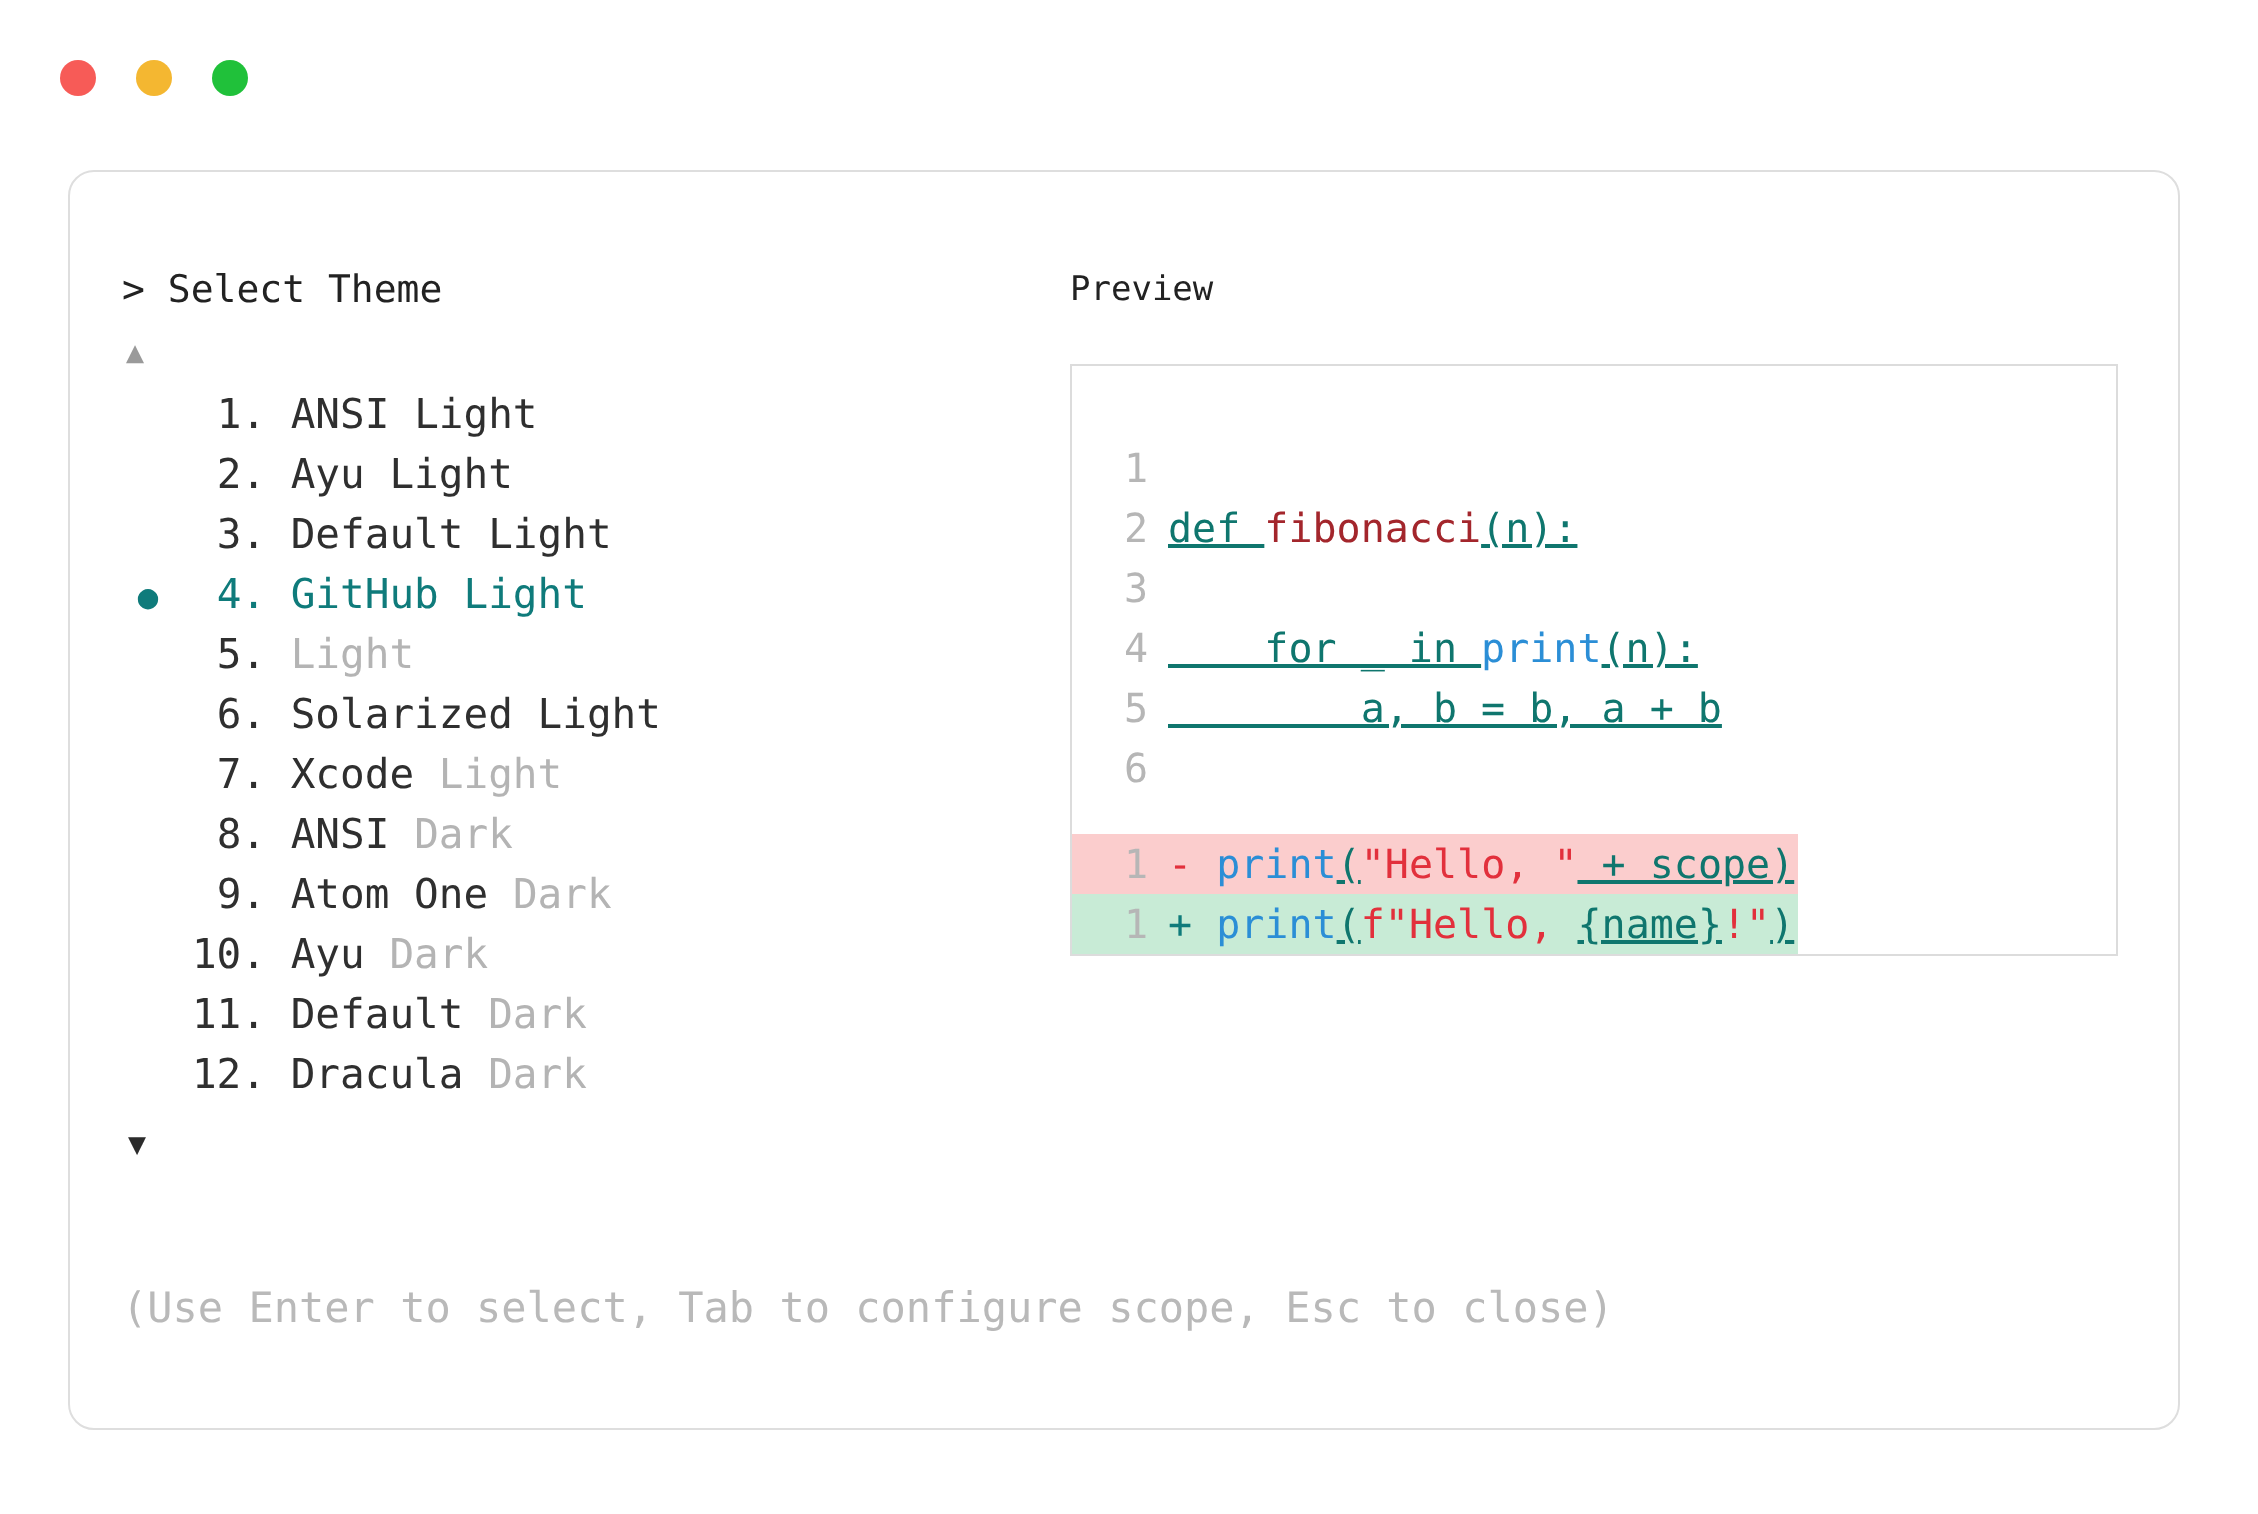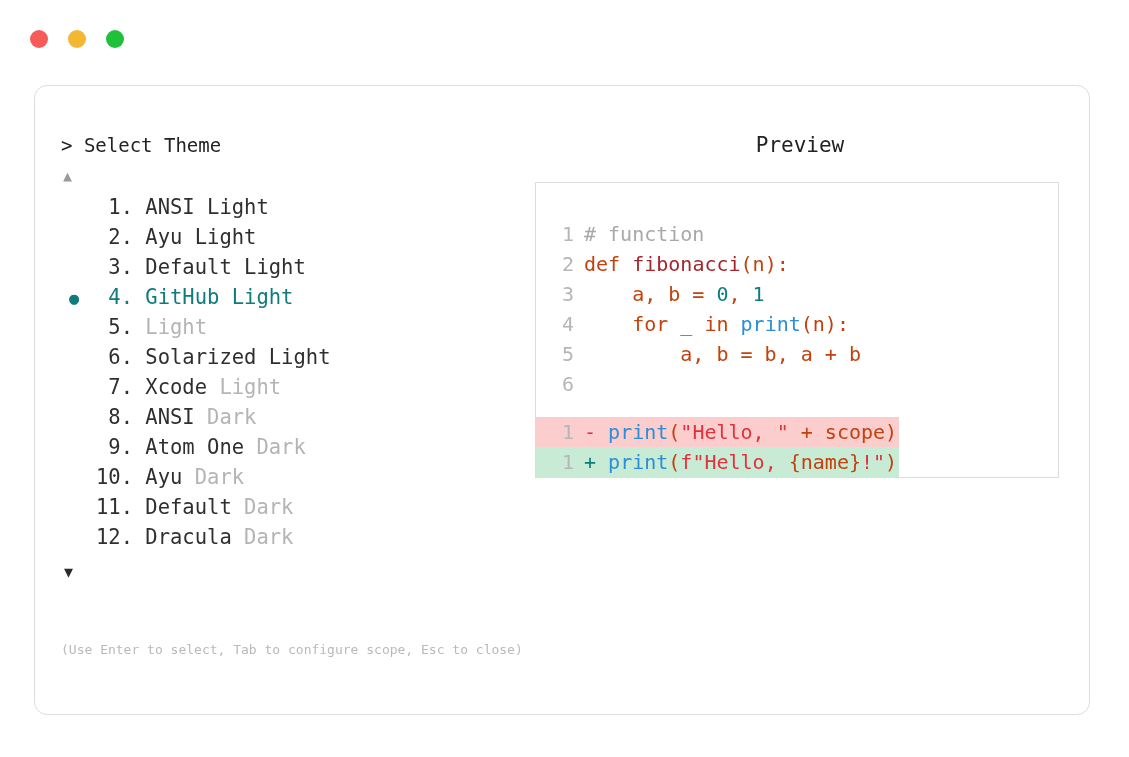--- a/index.html
+++ b/index.html
@@ -107,39 +107,38 @@
     font-size: 15px;
     height: 24px;
     line-height: 24px;
     padding-left: 3px;
     margin-top: 8px;
   }
   #footer-hint {
     position: absolute;
     left: 26px;
     top: 556px;
-    font-size: 13px;
+    font-size: 21px;
     color: #b9b9b9;
     white-space: pre;
   }
 
   
   #preview-pane {
     position: absolute;
     left: 500px;
     top: 44px;
     width: 530px;
   }
   #preview-header {
-    font-size: 21px;
+    font-size: 17px;
     color: #222222;
     height: 30px;
     line-height: 30px;
     white-space: pre;
-    text-align: center;
   }
   #preview-box {
     margin-top: 22px;
     width: 524px;
     height: 296px;
     border: 1px solid #dcdcdc;
     background: #ffffff;
     padding: 36px 0 0 0;
     position: relative;
   }
@@ -155,21 +154,21 @@
     flex: 0 0 38px;
     text-align: right;
     color: #b6b6b6;
     padding-right: 0px;
   }
   .code-text { padding-left: 10px; }
   .code-spacer { height: 18px; }
 
   
   .tok-comment { color: #a8a8a8; }
-  .tok-plain   { color: #c2410c; }
+  .tok-plain   { color: #0f766e; text-decoration: underline; }
   .tok-fn      { color: #a3262c; text-align: center; }
   .tok-num     { color: #0f7b7b; }
   .tok-builtin { color: #2b8ed6; }
   .tok-str     { color: #e2303c; }
   .tok-marker-del { color: #e2303c; }
   .tok-marker-add { color: #0f7b7b; }
 
   .diff-line .gutter { color: #b6b6b6; }
   .diff-line .code-text {
     padding-left: 10px;
@@ -214,23 +213,23 @@
       <div id="scroll-down-arrow">▼</div>
     </div>
 
     <div id="footer-hint">(Use Enter to select, Tab to configure scope, Esc to close)</div>
 
     <div id="preview-pane">
       <div id="preview-header">Preview</div>
 
       <div id="preview-box">
         <div id="code-body">
-            <div class="code-line"><span class="gutter">1</span><span class="code-text"><span class="tok-comment"># function</span></span></div>
+            <div class="code-line"><span class="gutter">1</span></div>
             <div class="code-line"><span class="gutter">2</span><span class="code-text"><span class="tok-plain">def </span><span class="tok-fn">fibonacci</span><span class="tok-plain">(n):</span></span></div>
-            <div class="code-line"><span class="gutter">3</span><span class="code-text"><span class="tok-plain">    a, b = </span><span class="tok-num">0</span><span class="tok-plain">, </span><span class="tok-num">1</span></span></div>
+            <div class="code-line"><span class="gutter">3</span></div>
             <div class="code-line"><span class="gutter">4</span><span class="code-text"><span class="tok-plain">    for _ in </span><span class="tok-builtin">print</span><span class="tok-plain">(n):</span></span></div>
             <div class="code-line"><span class="gutter">5</span><span class="code-text"><span class="tok-plain">        a, b = b, a + b</span></span></div>
             <div class="code-line"><span class="gutter">6</span></div>
           </div>
         <div class="code-spacer"></div>
         <div id="diff-body">
             <div class="code-line diff-line diff-del"><span class="gutter">1</span><span class="code-text" style="background: rgb(251, 205, 205);"><span class="tok-marker-del">- </span><span class="tok-builtin">print</span><span class="tok-plain">(</span><span class="tok-str">"Hello, "</span><span class="tok-plain"> + scope)</span></span></div>
             <div class="code-line diff-line diff-add"><span class="gutter">1</span><span class="code-text" style="background: rgb(200, 235, 214);"><span class="tok-marker-add">+ </span><span class="tok-builtin">print</span><span class="tok-plain">(</span><span class="tok-str">f"Hello, </span><span class="tok-plain">{name}</span><span class="tok-str">!"</span><span class="tok-plain">)</span></span></div>
           </div>
       </div>

